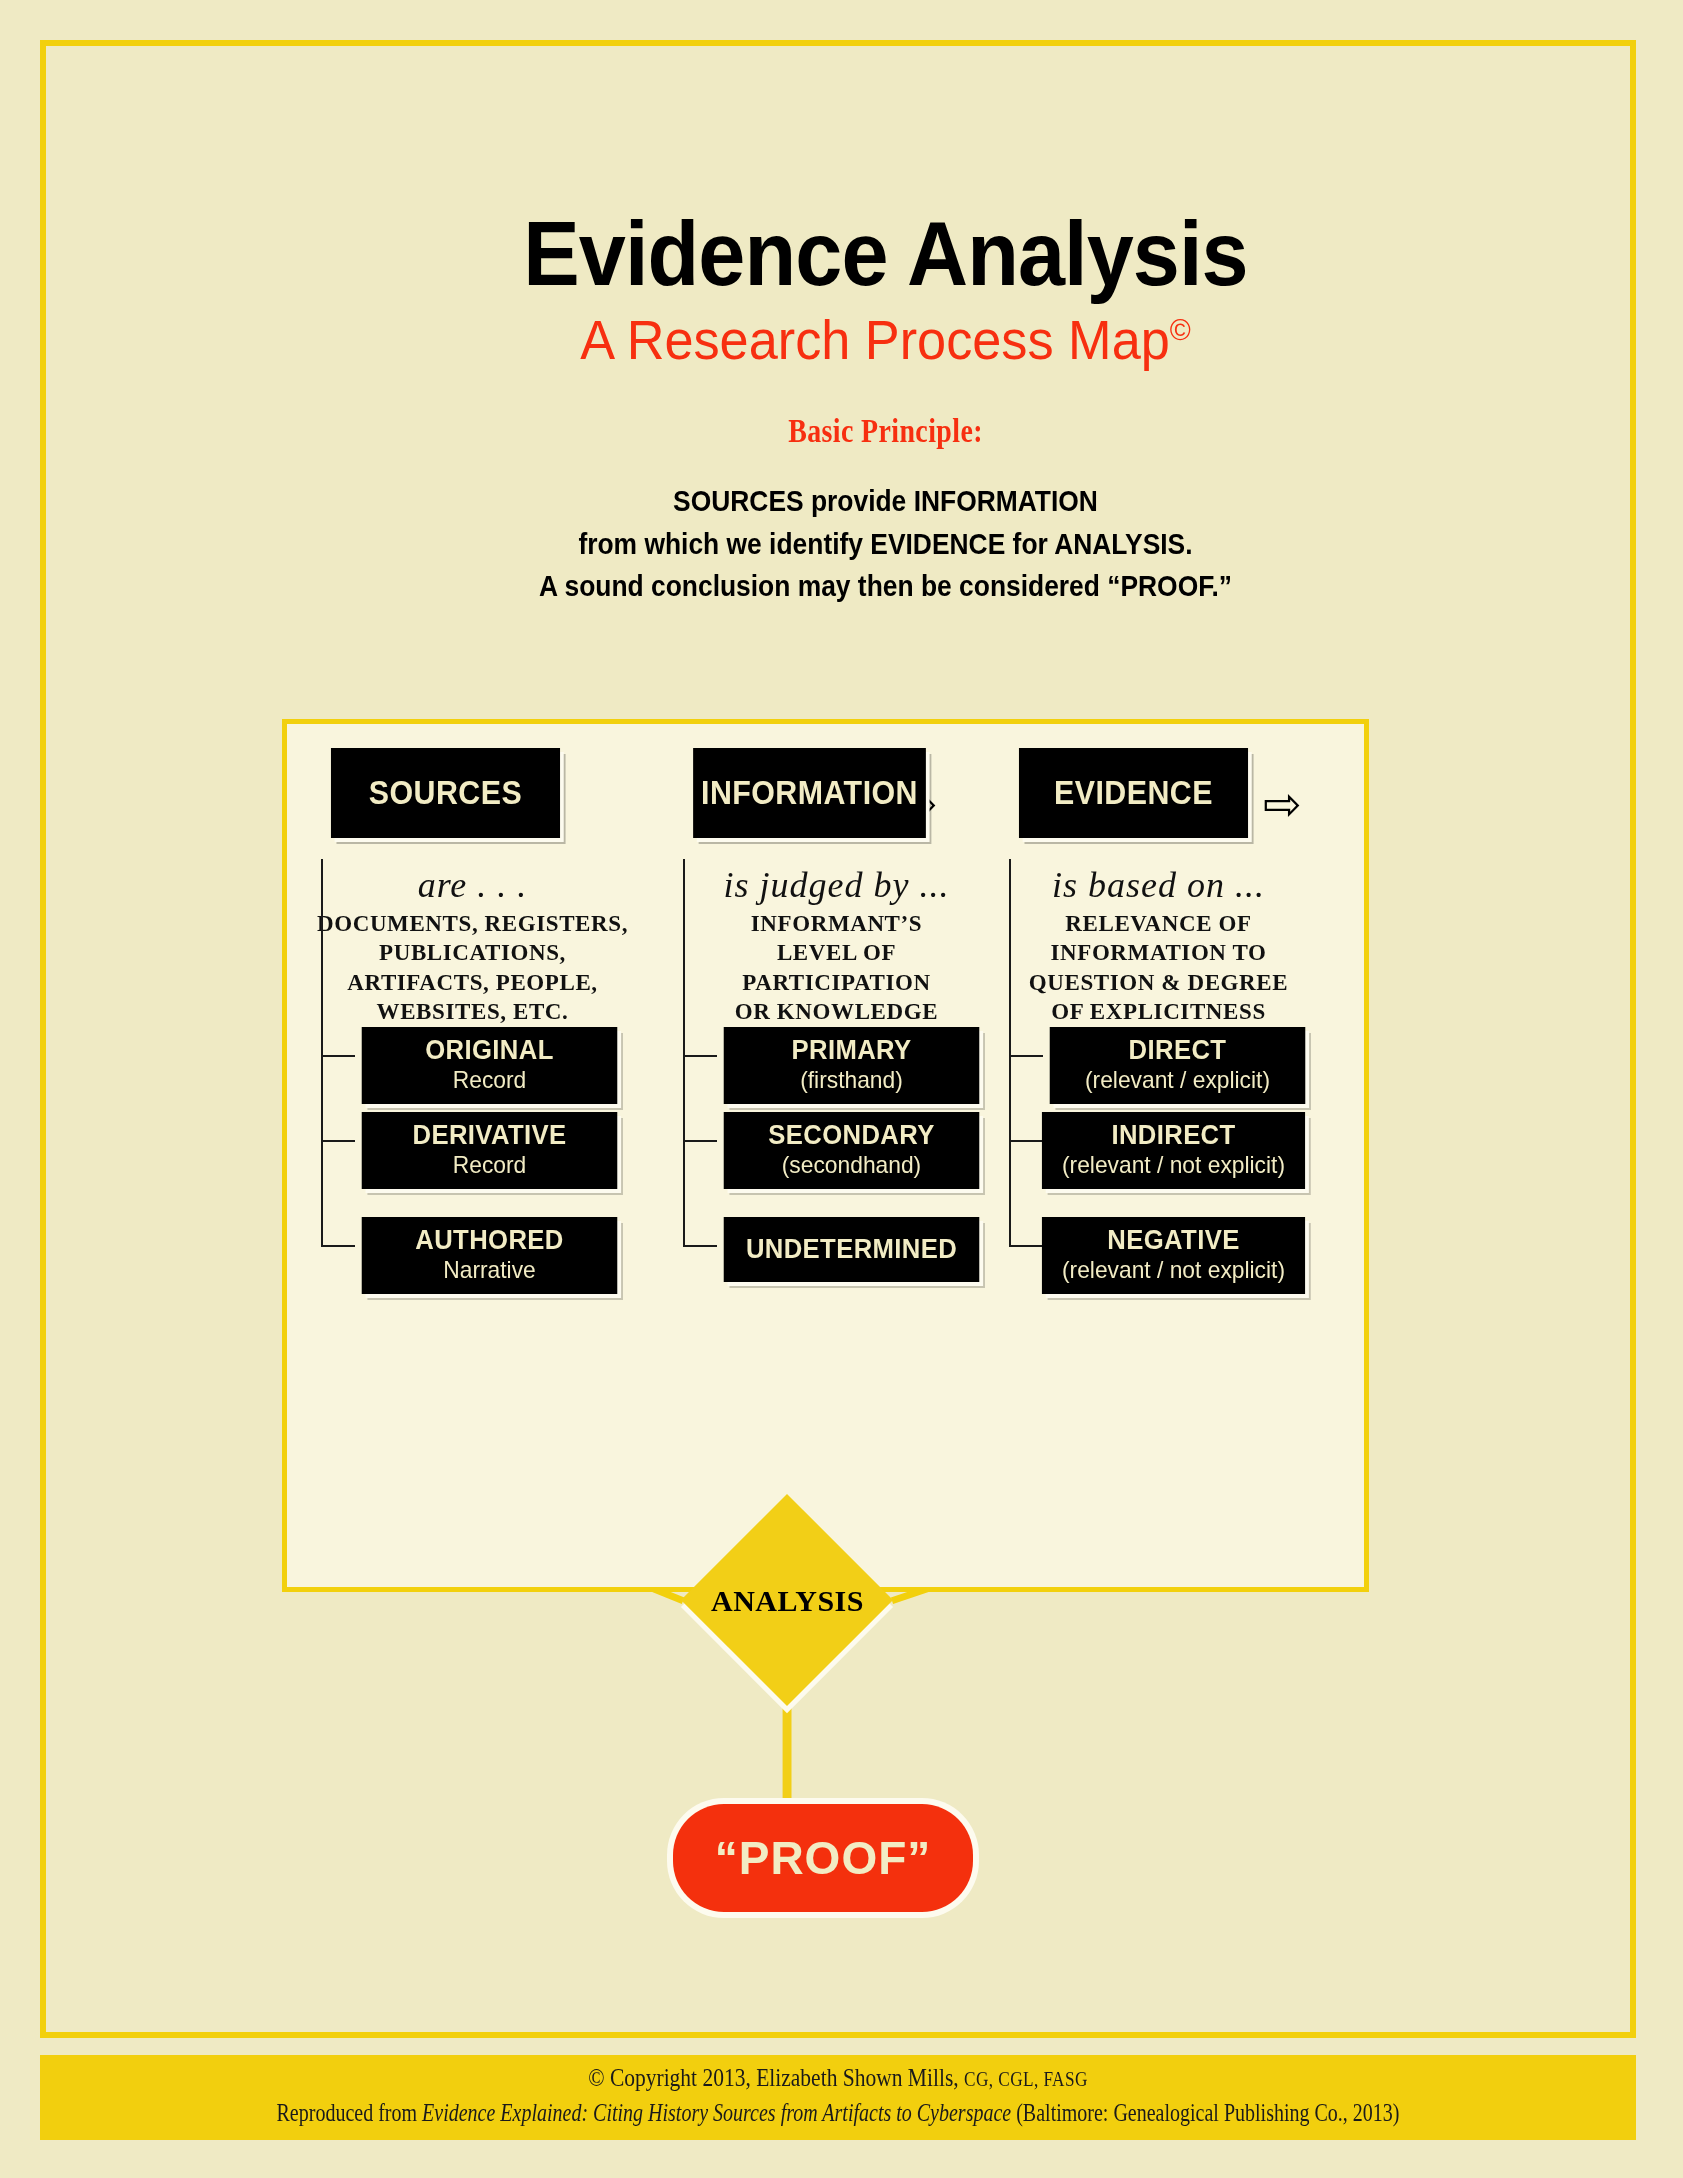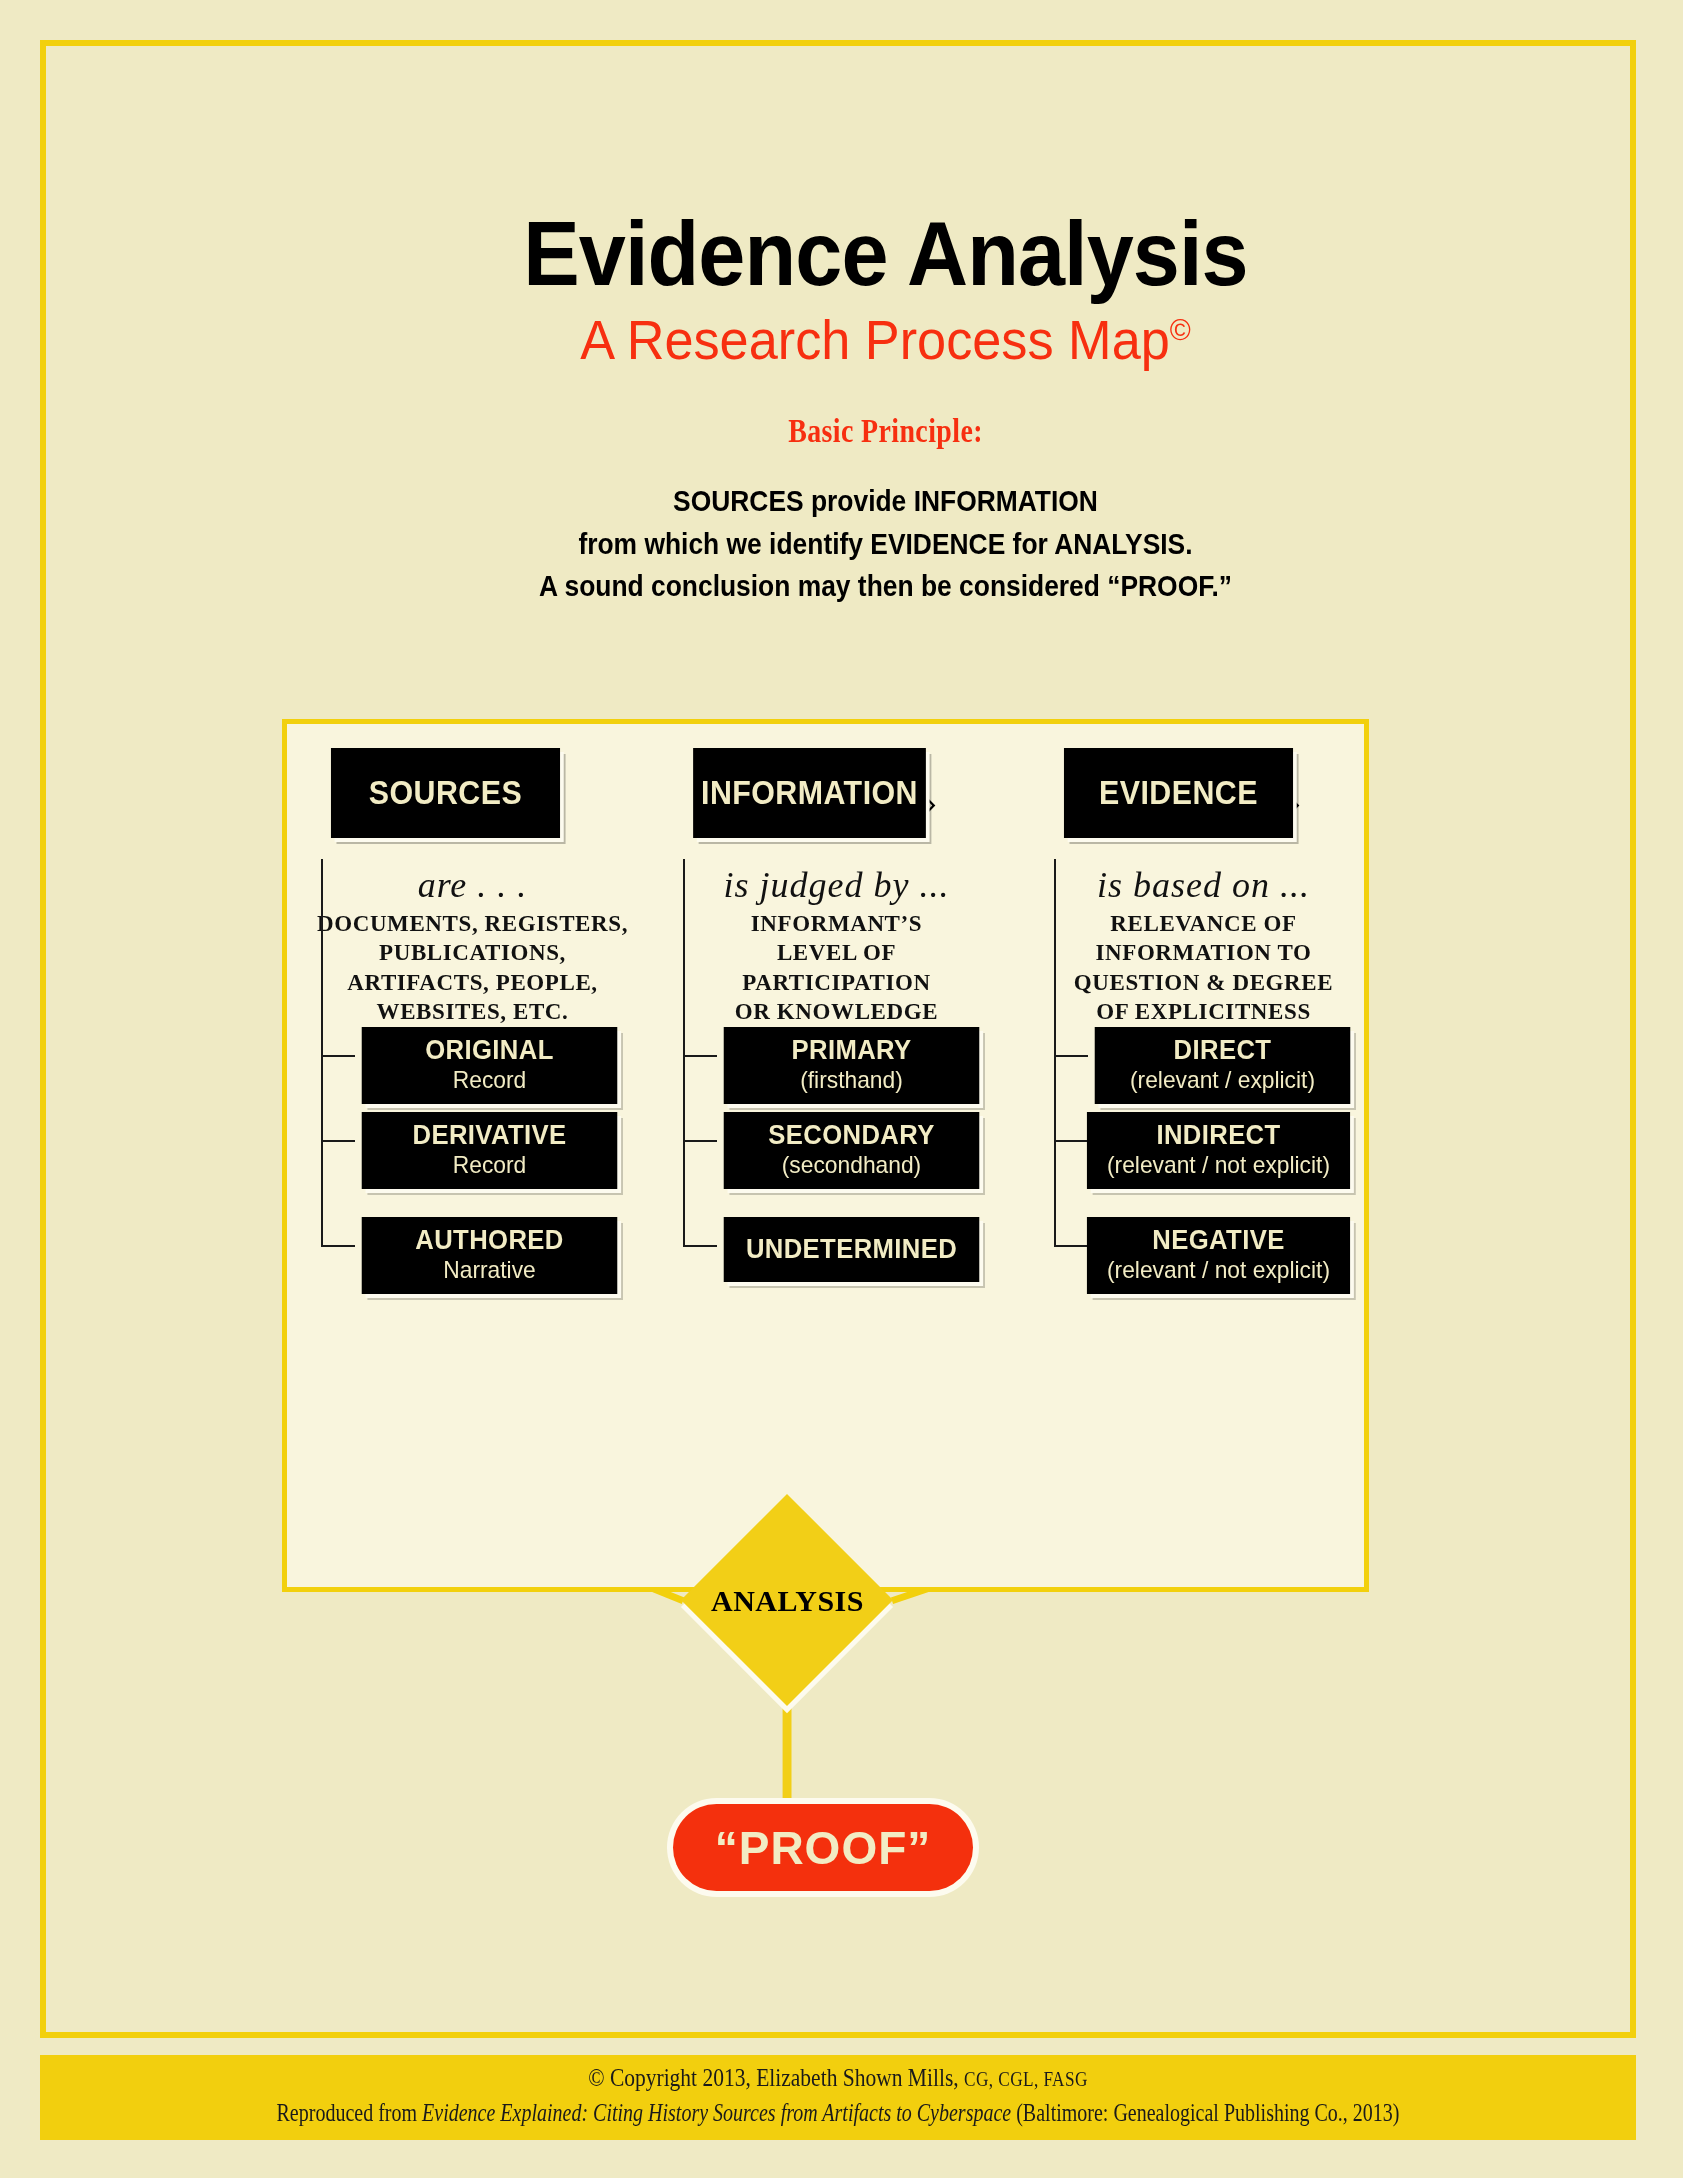--- a/index.html
+++ b/index.html
@@ -78,21 +78,21 @@
     box-sizing:border-box;
   }
 
   .column{
     position:absolute;
     top:24px;
     width:327px;
   }
   #col-sources{left:22px;}
   #col-information{left:386px;}
-  #col-evidence{left:753px;}
+  #col-evidence{left:708px;}
 
   
   .hdr-box{
     position:relative;
     background:#000;
     color:#f2ecc4;
     font-family:"Liberation Sans", sans-serif;
     font-weight:bold;
     font-size:33px;
     letter-spacing:0.5px;
@@ -204,21 +204,21 @@
     font-weight:bold;
     font-size:30px;
     color:#000;
     letter-spacing:0.5px;
   }
 
   
   #proof-pill{
     position:absolute;
     left:673px;top:1804px;
-    width:300px;height:87px;
+    width:300px;height:108px;
     background:#f4300d;
     border-radius:51px;
     box-shadow:0 0 0 6px #fdfbef;
     display:flex;align-items:center;justify-content:center;
     font-family:"Liberation Sans", sans-serif;
     font-weight:bold;
     font-size:46px;
     color:#f2ecc4;
     letter-spacing:1px;
   }

